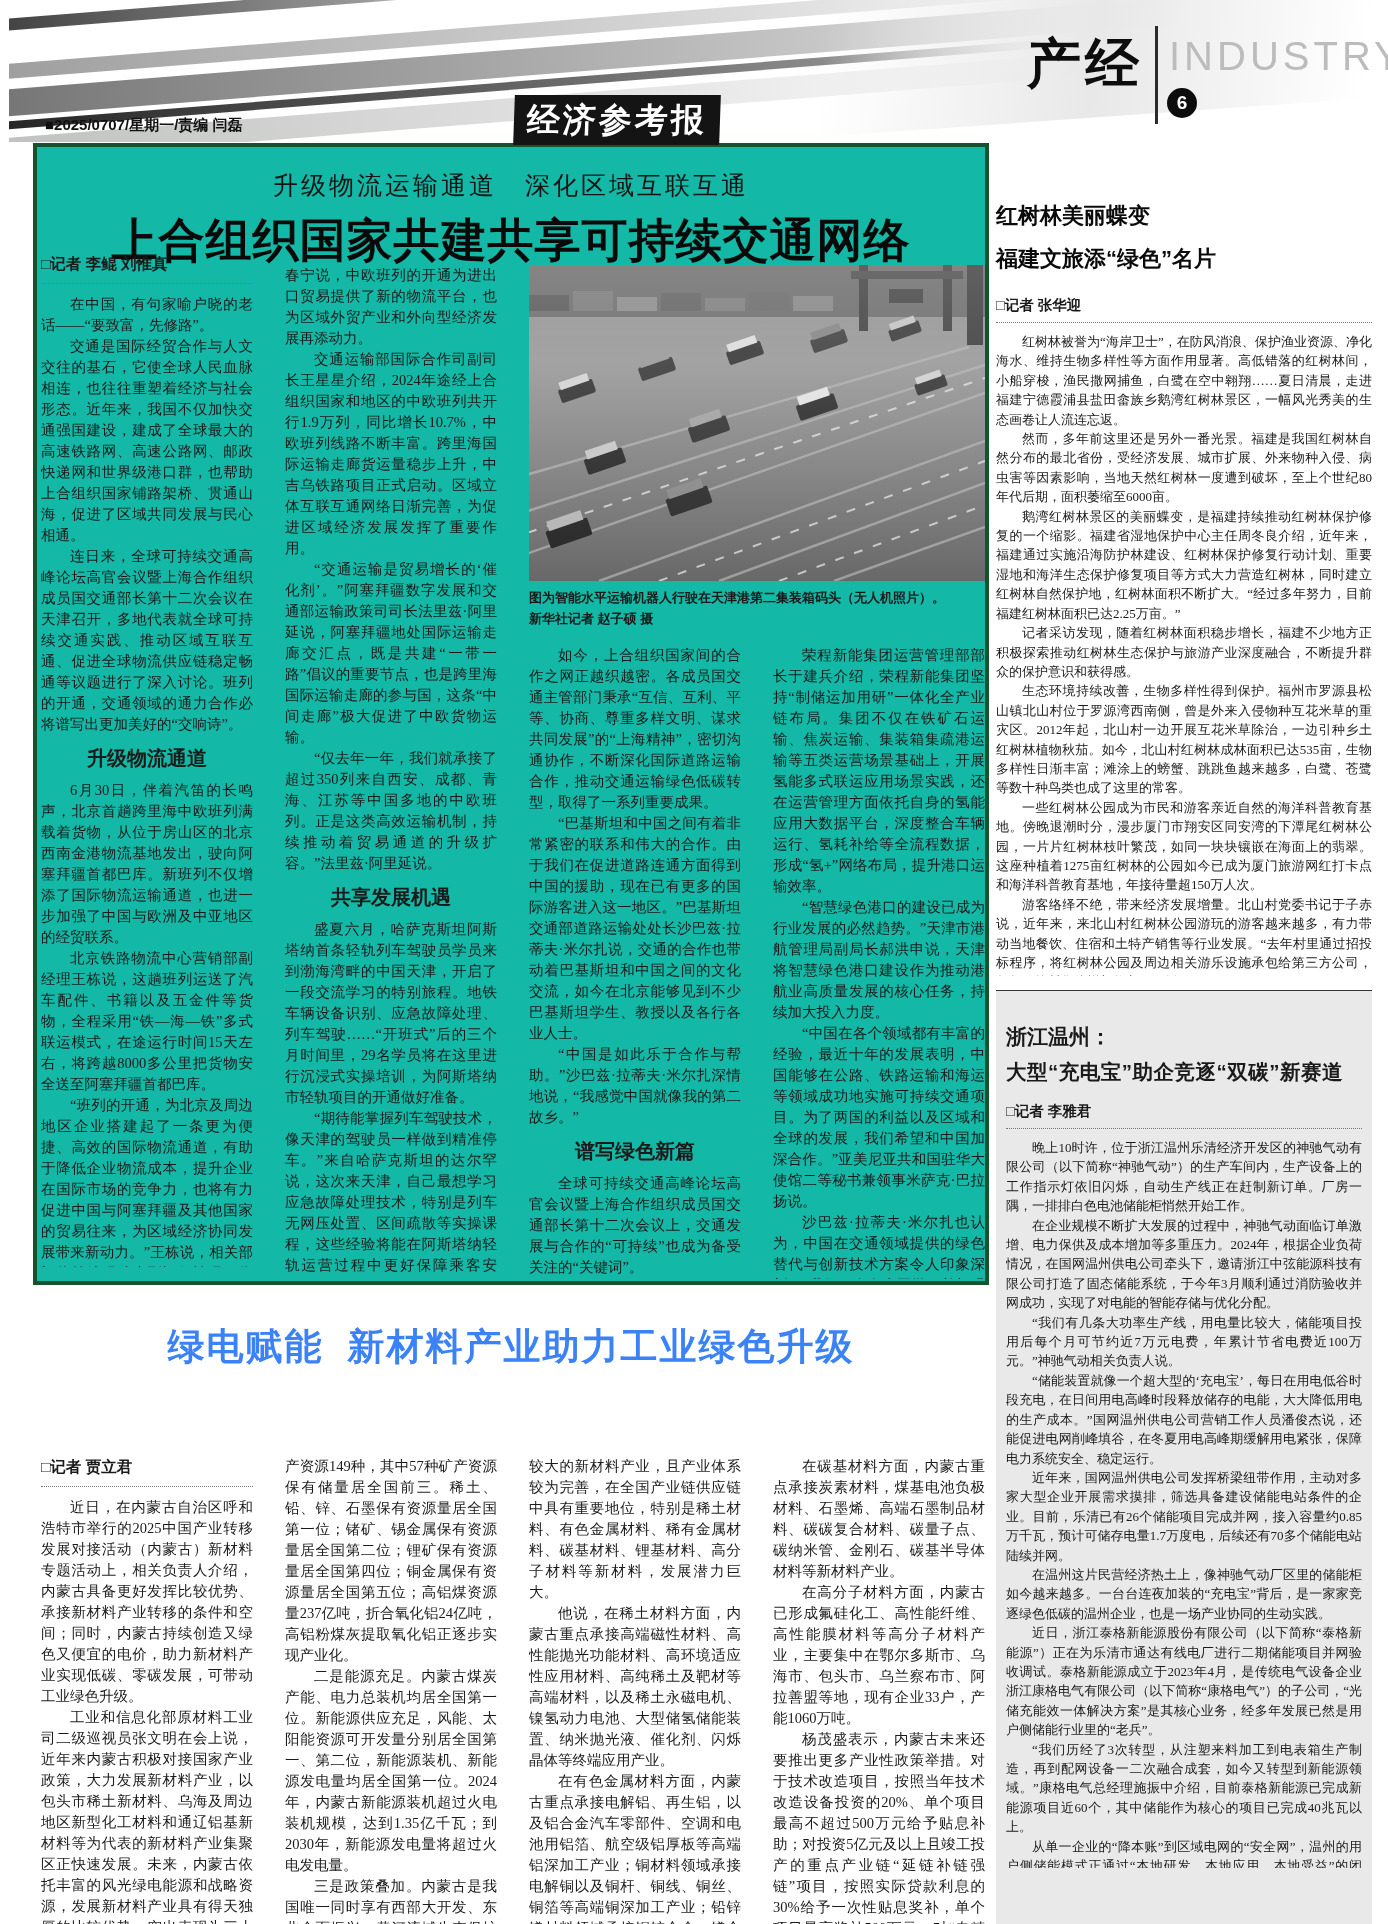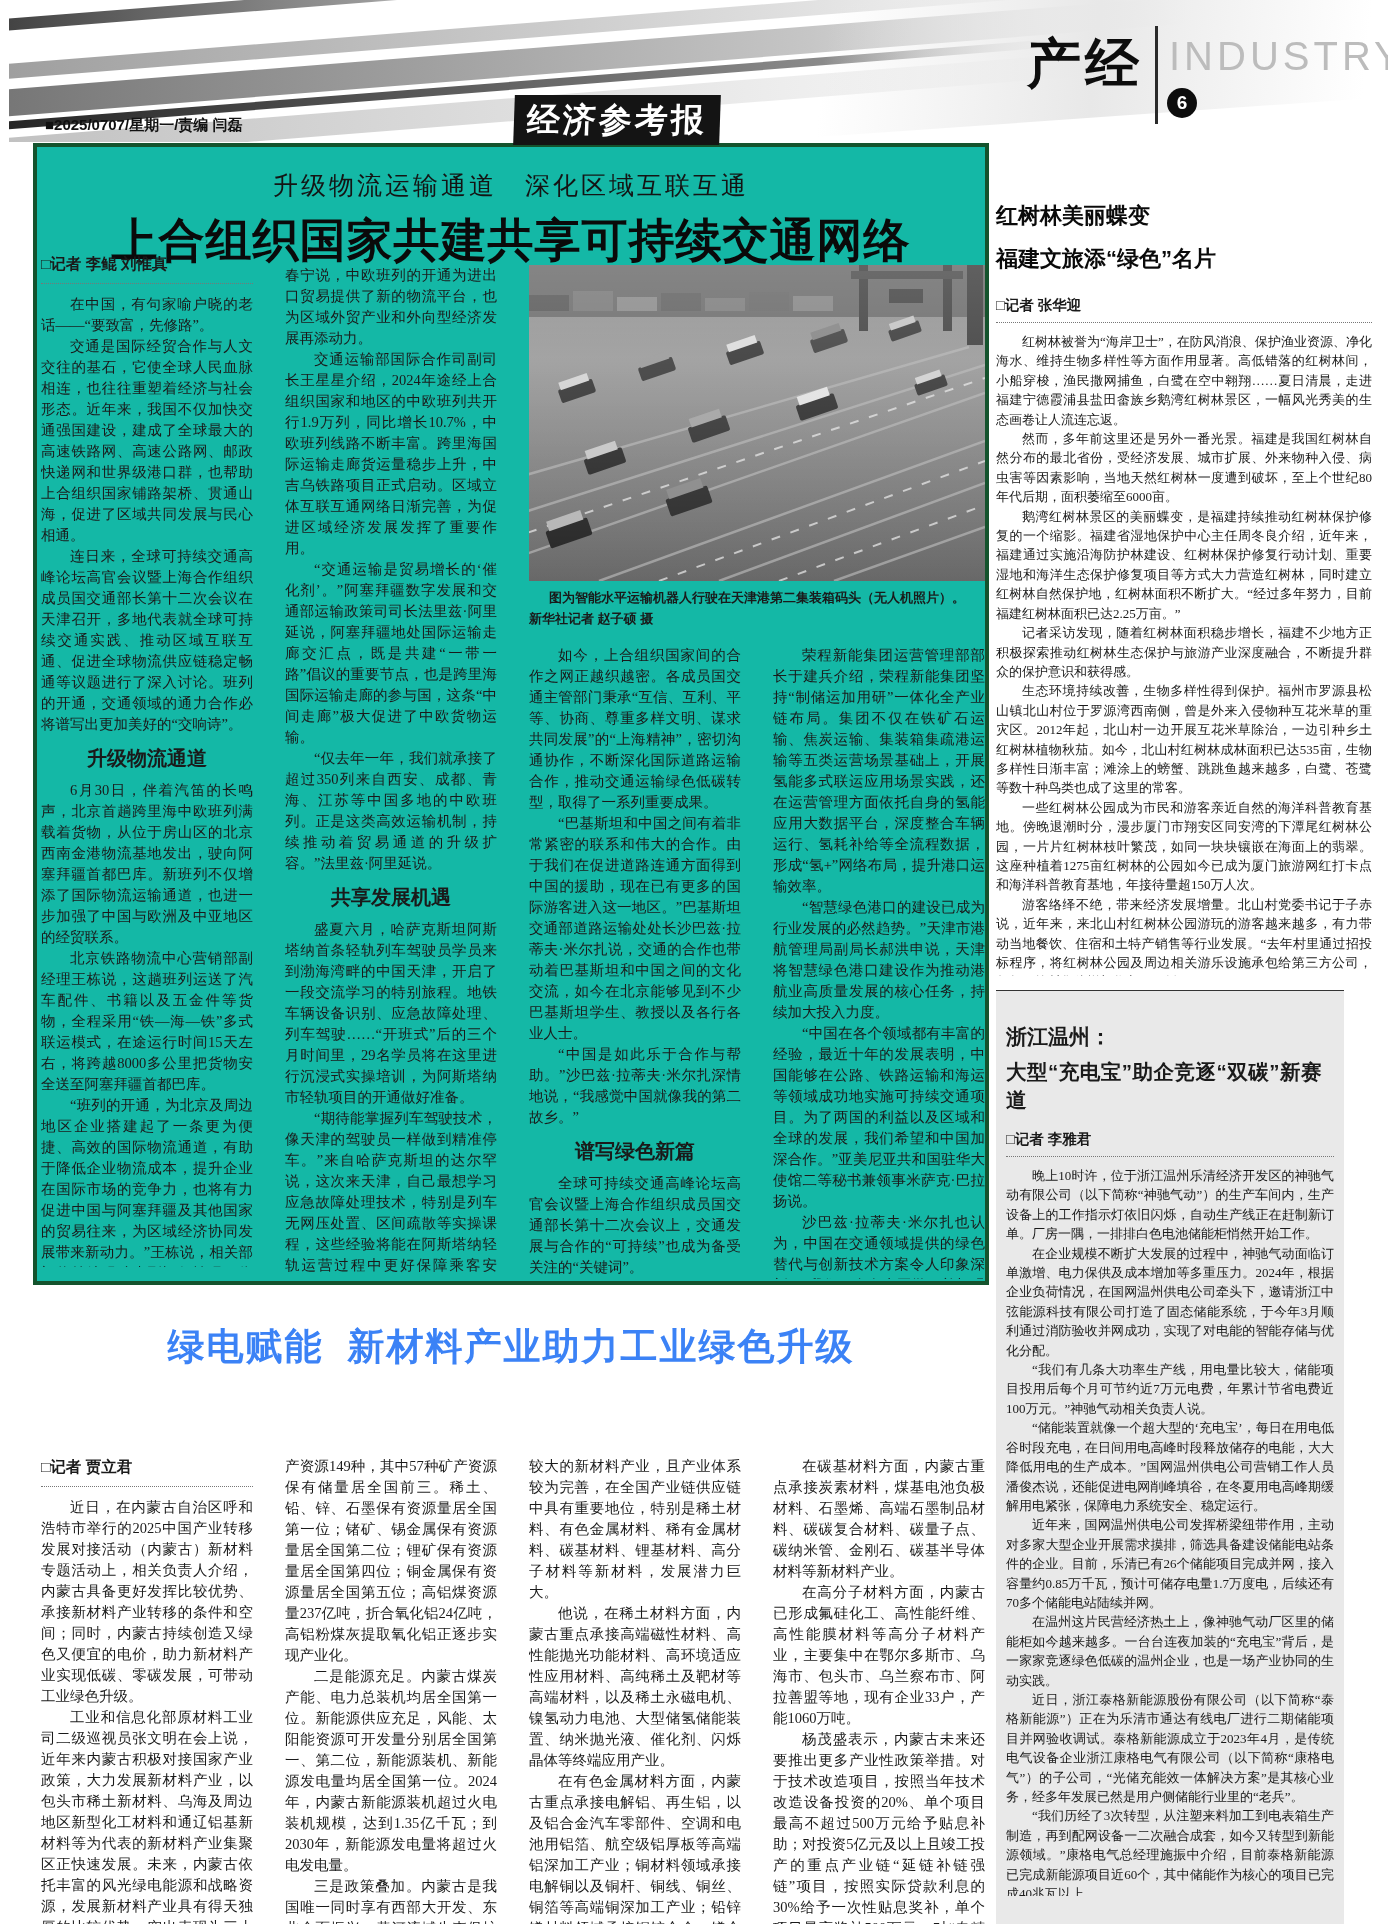--- a/index.html
+++ b/index.html
@@ -42,32 +42,32 @@
   #mcol4{left:736px;top:498px;height:634px;}
   .para{text-indent:2em;margin:0;}
   .para.cont{text-indent:0;}
   .subhead{font-family:"Liberation Sans",sans-serif;font-weight:bold;font-size:20px;
            text-align:center;margin:13px 0 11px;text-indent:0;}
   .byline{font-family:"Liberation Sans",sans-serif;font-weight:bold;font-size:15.5px;
           border-bottom:1px dotted #777;padding-bottom:9px;margin-bottom:10px;}
   .photo-wrap{position:absolute;left:492px;top:118px;width:456px;}
   .photo-wrap svg{display:block;width:456px;height:316px;}
   .caption{font-family:"Liberation Sans",sans-serif;font-weight:bold;font-size:13px;
-           margin-top:8px;text-align:center;}
+           margin-top:8px;}
   .credit{font-family:"Liberation Sans",sans-serif;font-weight:bold;font-size:13px;
           text-align:left;padding-right:10px;margin-top:3px;}
   
   .sidebar{position:absolute;left:996px;top:150px;width:376px;height:1774px;}
   .side1 h2{margin:44px 0 16px;font-family:"Liberation Sans",sans-serif;font-weight:900;
             font-size:22px;line-height:43px;color:#0a0a0a;}
   .side-byline{font-family:"Liberation Sans",sans-serif;font-weight:bold;font-size:14.5px;
                margin-top:16px;border-bottom:1px dotted #777;padding-bottom:7px;}
   .side-body{margin-top:9px;font-size:13px;line-height:19.4px;text-align:justify;overflow:hidden;}
   .side1 .side-body{height:644px;}
-  .side2{position:absolute;left:0;top:840px;width:348px;height:934px;background:#e9e9e9;
+  .side2{position:absolute;left:0;top:840px;width:376px;height:934px;background:#e9e9e9;
          border-top:1px solid #333;box-sizing:border-box;padding:0 10px;}
   .side2 .h-line1{margin-top:32px;font-family:"Liberation Sans",sans-serif;font-weight:900;font-size:21px;}
   .side2 .h-line2{margin-top:7px;font-family:"Liberation Sans",sans-serif;font-weight:900;font-size:20.5px;letter-spacing:0.5px;}
   .side2 .side-body{height:730px;}
   
   .bottom{position:absolute;left:33px;top:1298px;width:956px;height:626px;overflow:hidden;}
   .bottom-headline{margin:24px 0 0;text-align:center;font-family:Liberation Mono, monospace;
                    font-weight:900;font-size:37px;letter-spacing:2px;color:#3b82f6;}
   .bcol{position:absolute;top:158px;width:212px;height:468px;font-size:14.5px;line-height:21px;
         text-align:justify;overflow:hidden;}

